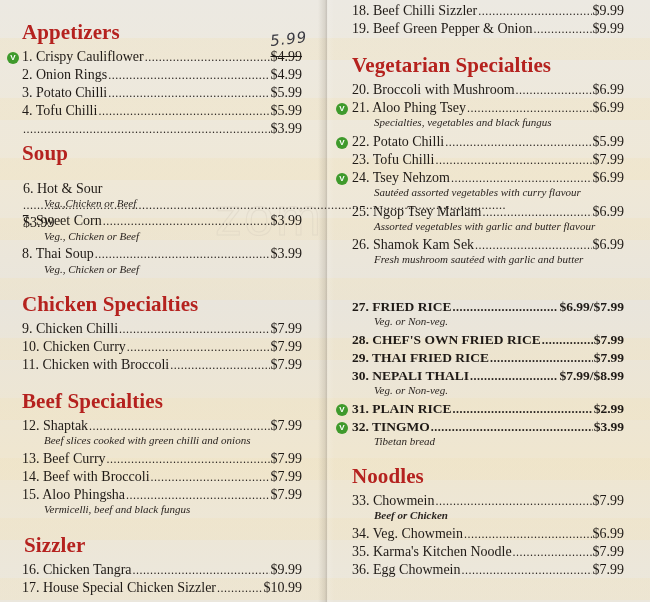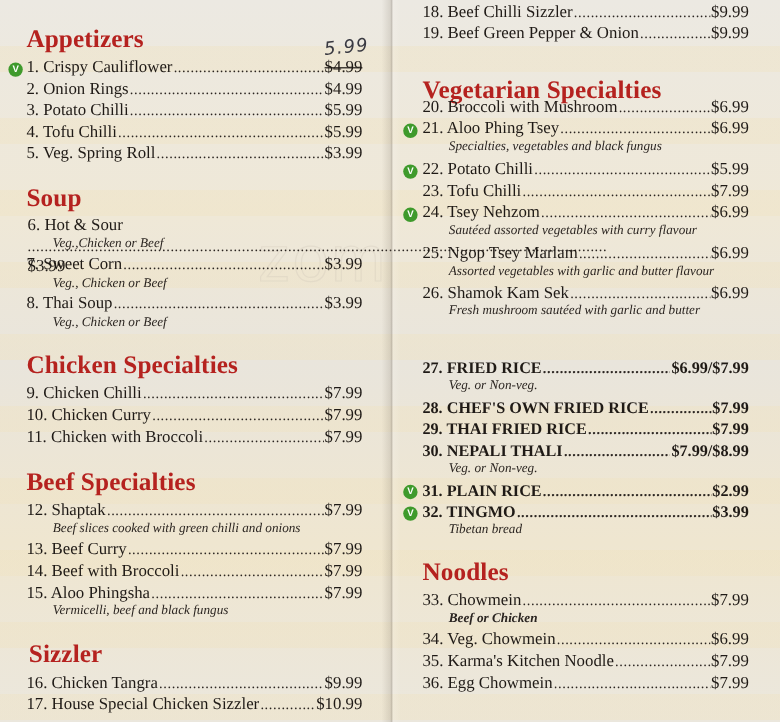--- a/index.html
+++ b/index.html
@@ -124,26 +124,25 @@
       <span class="name">3. Potato Chilli</span>
       <span class="dots"></span>
       <span class="price">$5.99</span>
     </div>
     <div class="item" style="left:22px; top:102px; width:280px;">
       <span class="name">4. Tofu Chilli</span>
       <span class="dots"></span>
       <span class="price">$5.99</span>
     </div>
     <div class="item" style="left:22px; top:120px; width:280px;">
-      <span class="name">5. Veg. Spring Roll</span>
-      <span class="dots"></span>
-      <span class="price">$3.99</span>
-    </div>
-
-    <div class="section-title" style="left:22px; top:153px;">Soup</div>
+      <span class="dots"></span>
+      <span class="price">$3.99</span>
+    </div>
+
+    <div class="section-title" style="left:22px; top:141px;">Soup</div>
     <div class="item" style="left:22px; top:180px; width:280px;flex-direction:column;">
       <span class="name">6. Hot &amp; Sour</span>
       <span class="dots"></span>
       <span class="price">$3.99</span>
     </div>
     <div class="desc" style="left:44px; top:197px;">Veg.,Chicken or Beef</div>
     <div class="item" style="left:22px; top:212px; width:280px;">
       <span class="name">7. Sweet Corn</span>
       <span class="dots"></span>
       <span class="price">$3.99</span>
@@ -218,21 +217,21 @@
       <span class="name">18. Beef Chilli Sizzler</span>
       <span class="dots"></span>
       <span class="price">$9.99</span>
     </div>
     <div class="item" style="left:26px; top:20px; width:272px;">
       <span class="name">19. Beef Green Pepper &amp; Onion</span>
       <span class="dots"></span>
       <span class="price">$9.99</span>
     </div>
 
-    <div class="section-title" style="left:26px; top:63px;text-align:center;">Vegetarian Specialties</div>
+    <div class="section-title" style="left:26px; top:53px;text-align:center;">Vegetarian Specialties</div>
     <div class="item" style="left:26px; top:81px; width:272px;">
       <span class="name">20. Broccoli with Mushroom</span>
       <span class="dots"></span>
       <span class="price">$6.99</span>
     </div>
     <div class="veg-badge" style="left:10px; top:103px;">V</div>
     <div class="item" style="left:26px; top:99px; width:272px;">
       <span class="name">21. Aloo Phing Tsey</span>
       <span class="dots"></span>
       <span class="price">$6.99</span>

